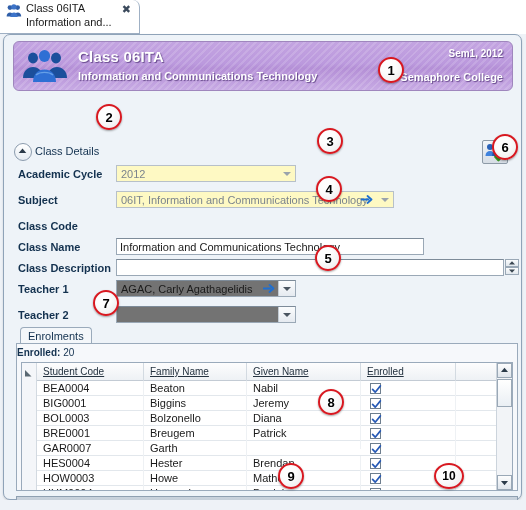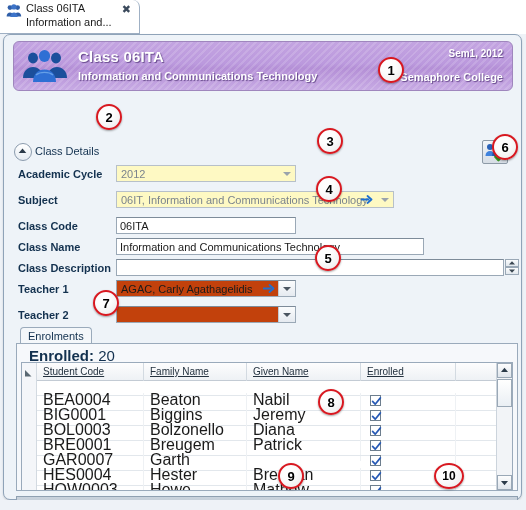--- a/index.html
+++ b/index.html
@@ -68,21 +68,21 @@
   .sect-title{position:absolute;left:31px;top:110px;font-size:11px;color:#13314f;white-space:nowrap;}
 
   
   .flabel{position:absolute;font-size:11px;font-weight:bold;color:#13314f;white-space:nowrap;}
   .fctl{position:absolute;box-sizing:border-box;height:17px;}
   .inp{
     background:#ffffff;border:1px solid #9aa8b6;border-top-color:#7d8b99;
     font-family:"Liberation Sans",sans-serif;font-size:11px;color:#1a1a1a;
     padding:0 3px;line-height:15px;box-sizing:border-box;height:17px;
   }
-  .combo{position:absolute;box-sizing:border-box;height:17px;background:#c2410c;border:1px solid #9aa8b6;border-top-color:#7d8b99;}
+  .combo{position:absolute;box-sizing:border-box;height:17px;background:#737373;border:1px solid #9aa8b6;border-top-color:#7d8b99;}
   .combo.dis{background:#fef9c3;border-color:#b7c0c9;}
   .combo .ctext{position:absolute;left:4px;top:1px;font-size:11px;line-height:14px;white-space:nowrap;}
   .combo .ctext.dis{color:#7b848d;}
   .combo .arrowbtn{position:absolute;right:0;top:0;width:16px;height:15px;border-left:1px solid #c2cbd4;
     background:linear-gradient(180deg,#fbfcfd,#e5eaf0);cursor:pointer;}
   .combo .arrowbtn.flat{background:transparent;border-left:none;}
   .tri-down{width:0;height:0;border-left:4px solid transparent;border-right:4px solid transparent;border-top:4px solid #4a5560;position:absolute;left:4px;top:6px;}
   .tri-down.dis{border-top-color:#9aa3ac;}
   .gotoarrow{position:absolute;width:12px;height:12px;cursor:pointer;}
 
@@ -116,34 +116,34 @@
     position:absolute;left:16px;top:292px;width:72px;height:17px;
     background:#f4f7fa;border:1px solid #9aaabb;border-bottom:none;
     border-top-left-radius:4px;border-top-right-radius:4px;
     box-sizing:border-box;cursor:pointer;
   }
   .tab-head span{position:absolute;left:7px;top:2px;font-size:11px;color:#13314f;white-space:nowrap;}
   .tabpanel{
     position:absolute;left:12px;top:308px;width:502px;height:148px;
     background:#f6f8fb;border:1px solid #9aaabb;box-sizing:border-box;
   }
-  .enr-count{position:absolute;left:12px;top:3px;font-size:15px;color:#13314f;white-space:nowrap;}
+  .enr-count{position:absolute;left:0;top:3px;font-size:10px;color:#13314f;white-space:nowrap;}
   .enr-count b{font-weight:bold;}
   .enr-count i{font-style:normal;font-weight:normal;}
 
   .grid{
     position:absolute;left:17px;top:327px;width:492px;height:129px;
     background:#ffffff;border:1px solid #9aaabb;box-sizing:border-box;overflow:hidden;
   }
   .grid-head{position:absolute;left:0;top:0;width:100%;height:18px;
     background:linear-gradient(180deg,#fdfdfd,#eef1f5);border-bottom:1px solid #c3cbd4;box-sizing:border-box;}
   .gh{position:absolute;top:0;height:18px;box-sizing:border-box;border-right:1px solid #d3dae1;
     font-size:10px;color:#24323f;line-height:17px;padding-left:6px;white-space:nowrap;text-decoration:underline;}
   .grow{position:absolute;left:0;height:15px;width:100%;border-bottom:1px solid #e2e7ec;box-sizing:border-box;}
-  .gc{position:absolute;top:12px;height:23px;font-size:16px;color:#1a1a1a;line-height:14px;
+  .gc{position:absolute;top:0;height:23px;font-size:11px;color:#1a1a1a;line-height:14px;
     padding-left:6px;white-space:nowrap;box-sizing:border-box;border-right:1px solid #eef1f4;overflow:hidden;}
   .rowsel{position:absolute;left:0;top:0;width:15px;height:15px;background:#f4f6f9;border-right:1px solid #d3dae1;box-sizing:border-box;}
   .chk{position:absolute;width:11px;height:11px;border:1px solid #6d7e8e;background:#fff;box-sizing:border-box;cursor:pointer;}
   .chk svg{position:absolute;left:0;top:0;}
 
   .vscroll{position:absolute;right:0;top:0;width:15px;height:100%;background:#f2f4f7;border-left:1px solid #ccd4dc;}
   .sbtn{position:absolute;left:0;width:15px;height:15px;box-sizing:border-box;
     border:1px solid #9aa8b6;background:linear-gradient(180deg,#fdfdfd,#dfe5ec);cursor:pointer;}
   .sthumb{position:absolute;left:0;top:16px;width:15px;height:28px;box-sizing:border-box;
     border:1px solid #9aa8b6;background:linear-gradient(180deg,#ffffff,#eaeff4);cursor:pointer;}
@@ -225,21 +225,20 @@
         <svg width="12" height="11" viewBox="0 0 12 11">
             <path d="M0.5 5.5h7M6.5 2 10.5 5.5 6.5 9" fill="none" stroke="#1f6fd0" stroke-width="1.8" stroke-linecap="round" stroke-linejoin="round"></path>
           </svg>
       </span>
       <span class="arrowbtn flat">
           <i class="tri-down dis"></i>
         </span>
     </div>
 
     <div class="flabel" style="left:14px;top:185px;">Class Code</div>
-    <input class="inp fctl" style="left: 112px; top: 182px; width: 180px;" value="06ITA">
 
     <div class="flabel" style="left:14px;top:206px;">Class Name</div>
     <input class="inp fctl" style="left: 112px; top: 203px; width: 308px;" value="Information and Communications Technology">
 
     <div class="flabel" style="left:14px;top:227px;">Class Description</div>
     <input class="inp fctl" style="left: 112px; top: 224px; width: 388px;" value="">
     <div class="spin" style="left:501px;top:224px;">
       <div class="up">
         <svg width="12" height="6" viewBox="0 0 12 6" style="position:absolute;left:0;top:0;">
             <path d="M6 1.3 9 4.6H3z" fill="#3a4651"></path>

